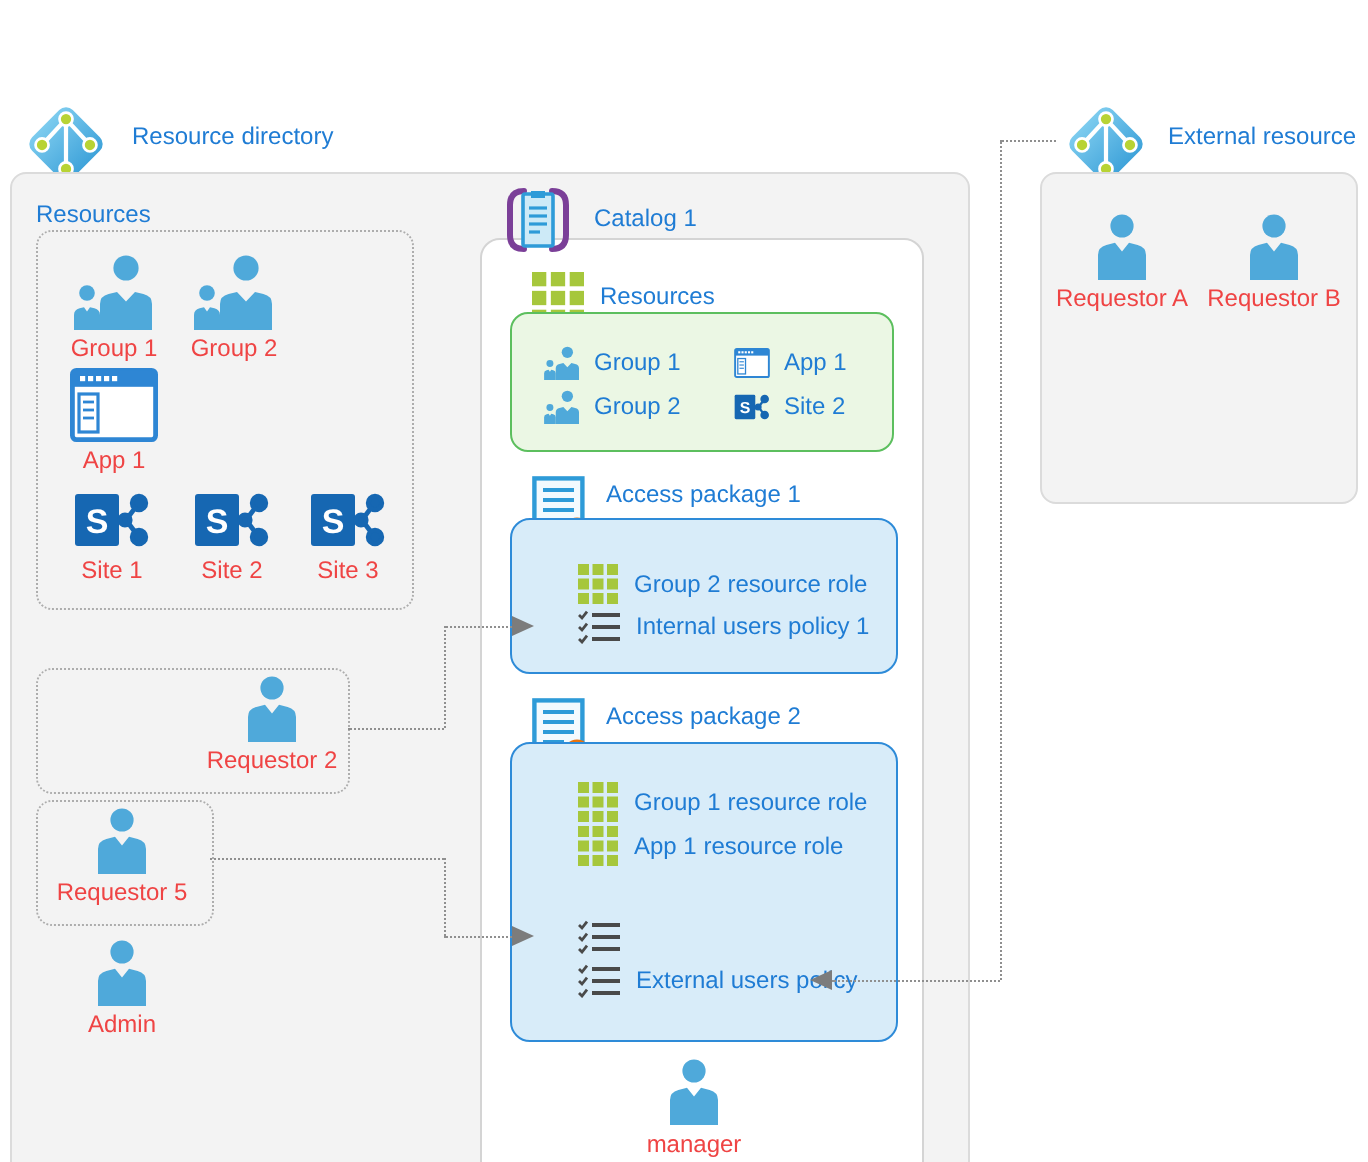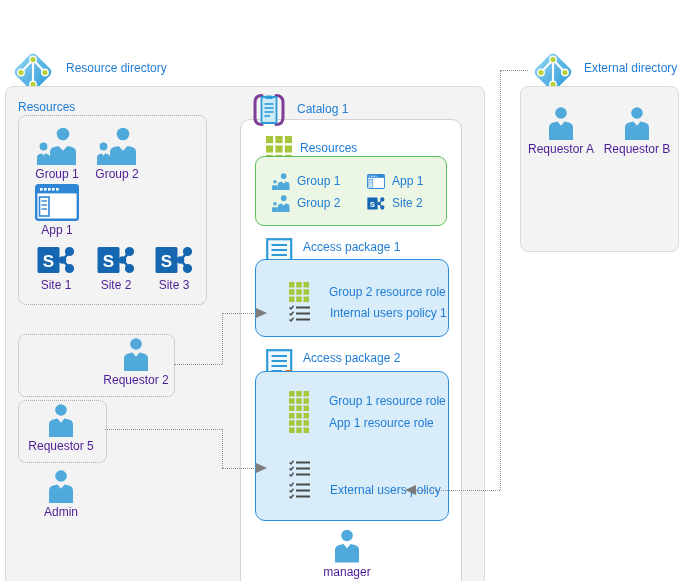--- a/index.html
+++ b/index.html
@@ -10,23 +10,23 @@
     margin-top:48px;
   }
   .abs{position:absolute;}
   .lbl{position:absolute;white-space:nowrap;color:#1F7CD4;}
   .panel{position:absolute;background:#F3F3F3;border:1px solid #DBDBDB;border-radius:8px;}
   .white-box{position:absolute;background:#FFFFFF;border:1px solid #D4D4D4;border-radius:10px;}
   .green-box{position:absolute;background:#EBF7E4;border:1.5px solid #5CBF5E;border-radius:9px;}
   .blue-box{position:absolute;background:#D8ECF9;border:1.5px solid #2E8BD8;border-radius:10px;}
   .dotted-box{position:absolute;border:1px dotted #ADADAD;border-radius:8px;}
   .node{position:absolute;display:flex;flex-direction:column;align-items:center;gap:3px;text-align:center;}
-  .node .cap{color:#4c1d95;line-height:13px;}
+  .node .cap{color:#ef4444;line-height:13px;}
   .mini-row{position:absolute;display:flex;align-items:center;gap:7px;height:18px;white-space:nowrap;}
-  .pkg-row{position:absolute;display:flex;align-items:center;gap:20px;height:20px;white-space:nowrap;padding-left:20px;}
+  .pkg-row{position:absolute;display:flex;align-items:center;gap:8px;height:20px;white-space:nowrap;padding-left:20px;}
   .hline{position:absolute;border-top:1px dotted #8F8F8F;height:0;}
   .vline{position:absolute;border-left:1px dotted #8F8F8F;width:0;}
   .arrow-r{position:absolute;width:0;height:0;border-top:5px solid transparent;border-bottom:5px solid transparent;border-left:11px solid #7C7C7C;}
   .arrow-l{position:absolute;width:0;height:0;border-top:5px solid transparent;border-bottom:5px solid transparent;border-right:11px solid #7C7C7C;}
 </style>
 </head>
 <body>
 
 <svg style="position:absolute;width:0;height:0" aria-hidden="true">
   <defs>
@@ -301,21 +301,21 @@
         <use href="#sym-person"></use>
       </svg>
     <div class="cap">
       <div>manager</div>
     </div>
   </div>
 
   <svg class="abs" style="left:530px;top:1px" width="46" height="46">
       <use href="#sym-aad"></use>
     </svg>
-  <div class="lbl" style="left:584px;top:13px">External directory</div>
+  <div class="lbl" style="left:584px;top:13px">External resource</div>
   <div class="panel" style="left:520px;top:38px;width:157px;height:164px"></div>
   <div class="node" style="left:524px;top:59px;width:74px">
     <svg width="26" height="33">
         <use href="#sym-person"></use>
       </svg>
     <div class="cap">Requestor A</div>
   </div>
   <div class="node" style="left:600px;top:59px;width:74px">
     <svg width="26" height="33">
         <use href="#sym-person"></use>

